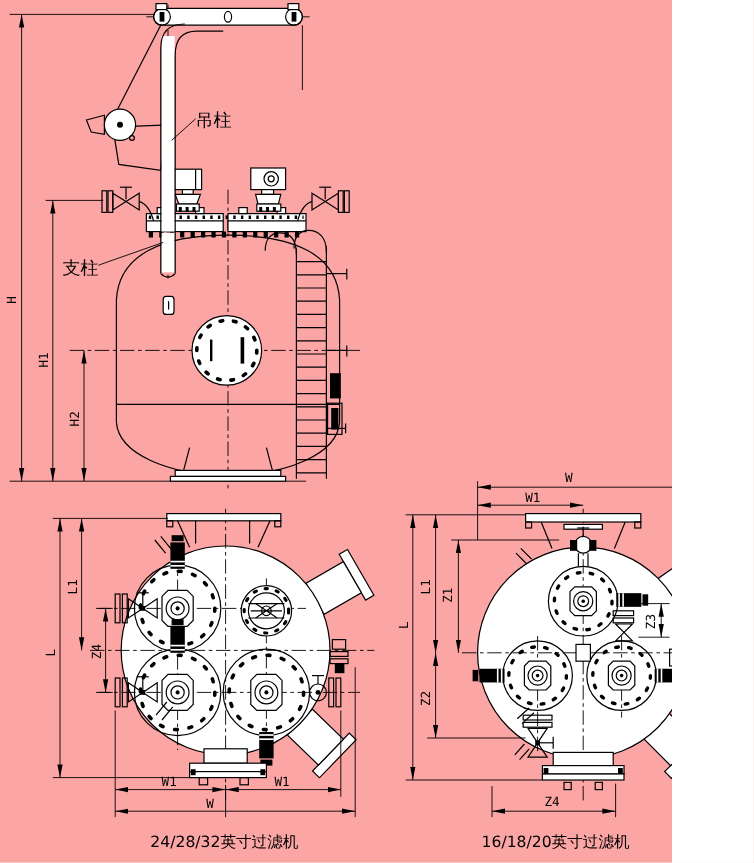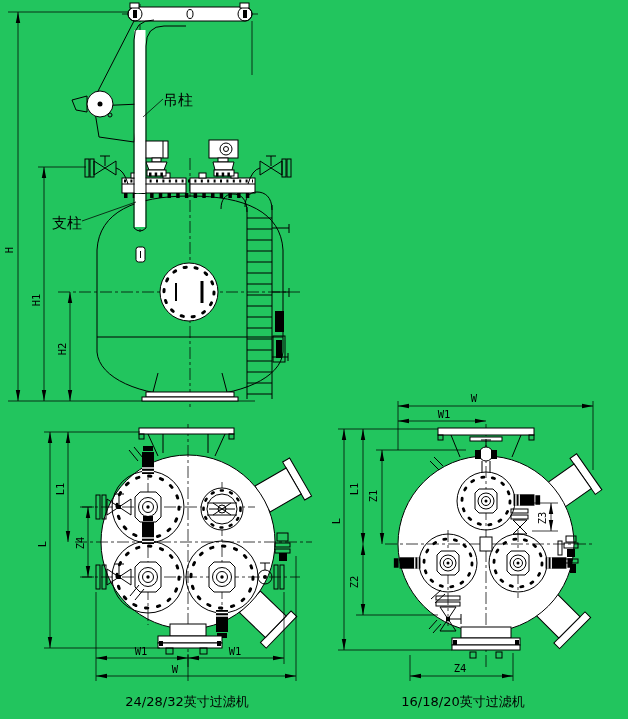--- a/index.html
+++ b/index.html
@@ -1,16 +1,16 @@
 <!DOCTYPE html>
 <html><head>
 <meta charset="utf-8">
 <style>
   html,body{margin:0;padding:0;background:#fff;}
-  .page{width:628px;height:719px;background:#22c55e;position:relative;overflow:hidden;
+  .page{width:560px;height:719px;background:#fca5a5;position:relative;overflow:hidden;
         font-family:"DejaVu Sans",sans-serif;}
   svg{display:block;}
   svg .v{stroke:#000;fill:none;stroke-width:1;}
   svg .thin{stroke-width:.75;}
   svg .cl{stroke-dasharray:12 3 3 3;stroke-width:.75;}
   svg .dim{stroke-width:.75;}
   svg .bolt{fill:none;stroke-linecap:round;}
   svg text{stroke:none;fill:#000;}
   .t10{font:10.5px "DejaVu Sans Mono",monospace;}
   .t13{font:13px "DejaVu Sans",sans-serif;}

